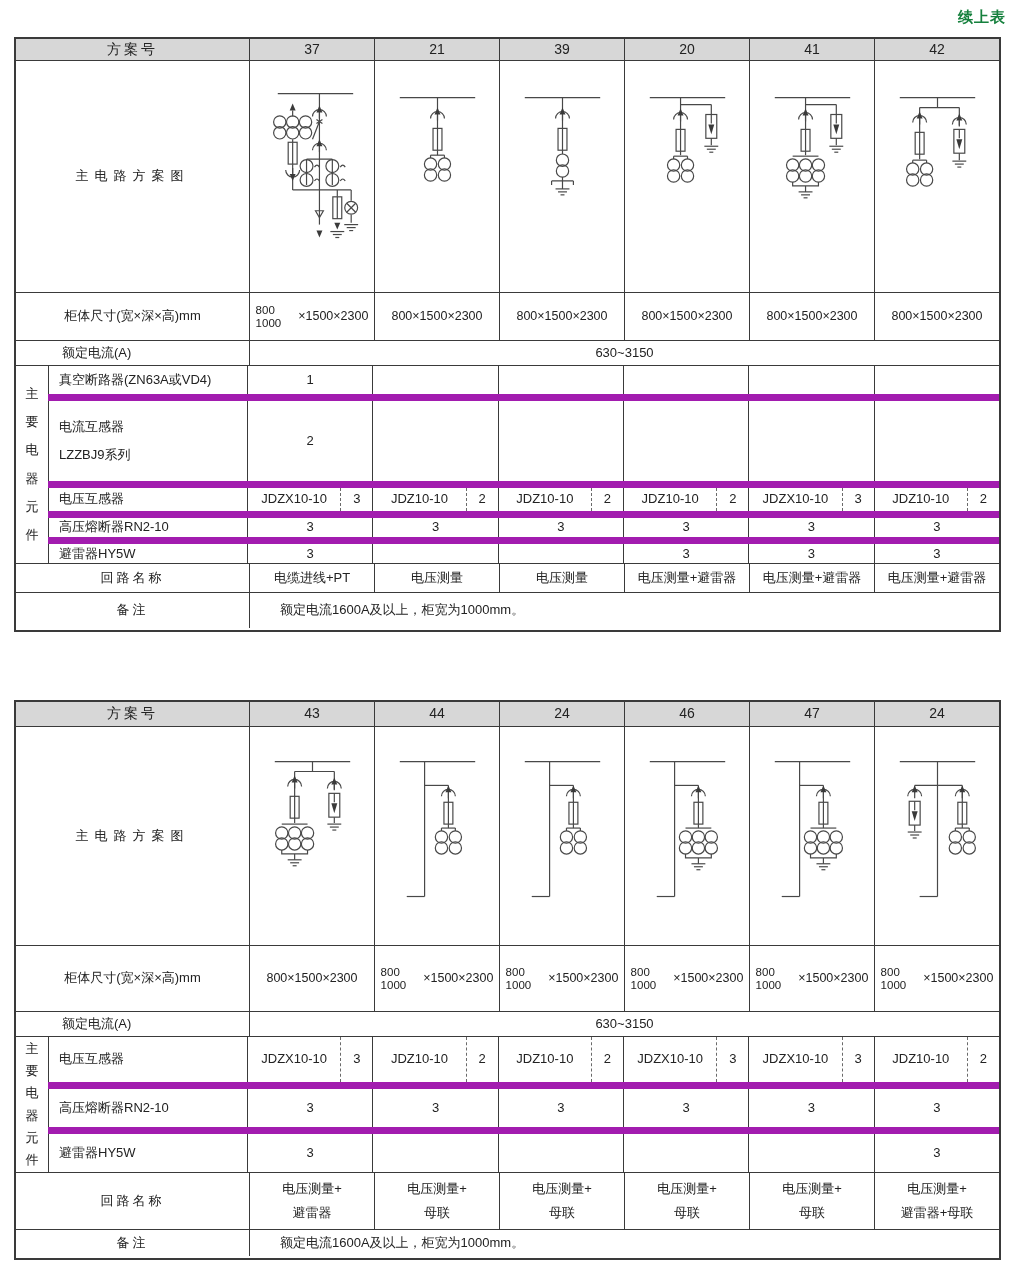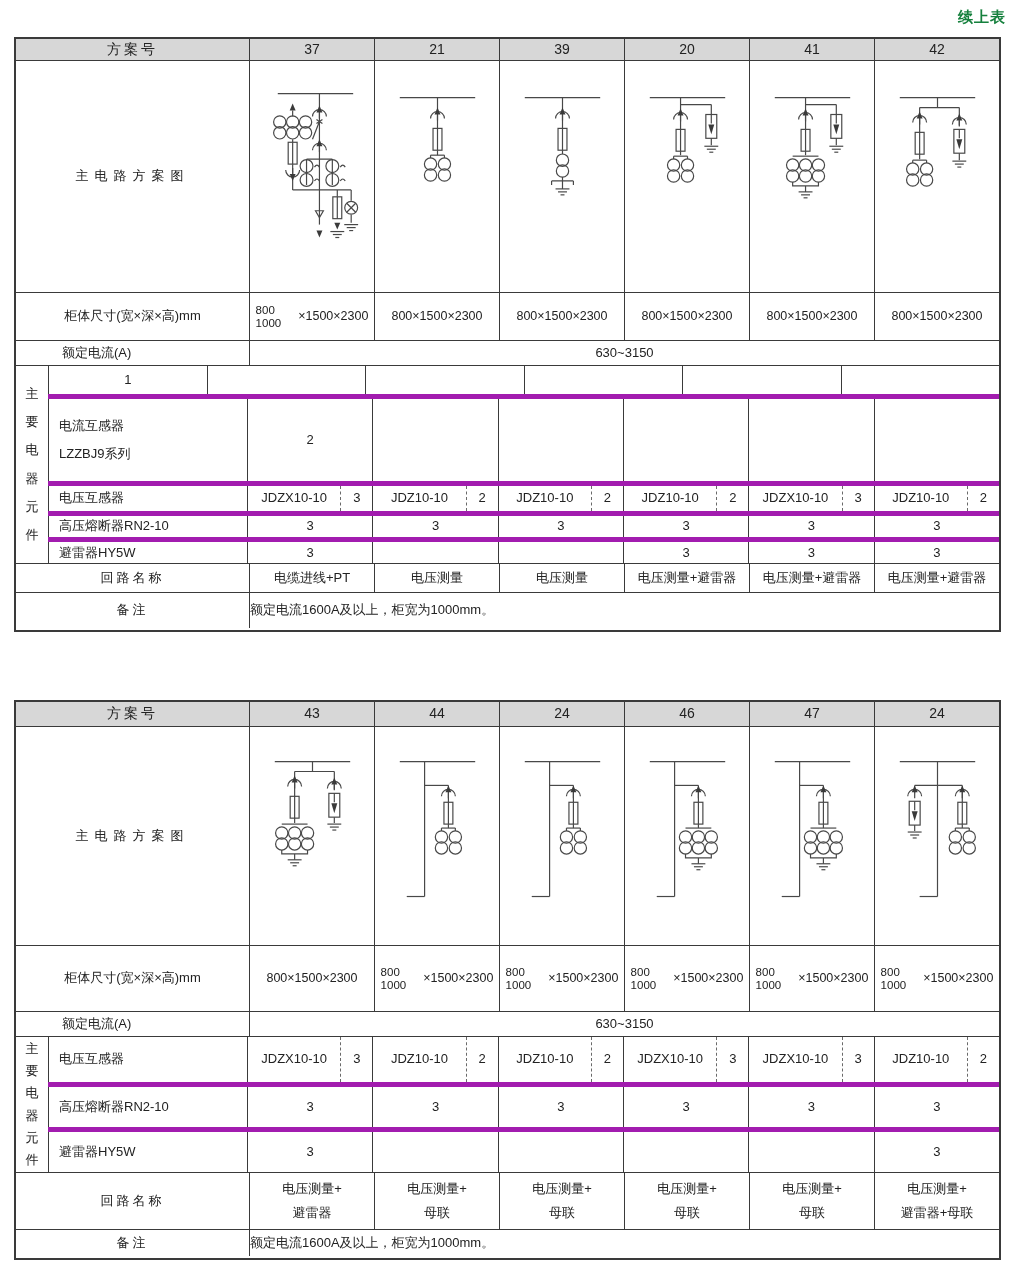--- a/index.html
+++ b/index.html
@@ -26,30 +26,30 @@
   .leftpad{justify-content:flex-start;padding-left:46px;text-align:left}
   .dg{padding:0;align-items:stretch}
   .dg svg{display:block;width:100%;height:100%}
   .dimsc{gap:17px;font-size:12.5px}
   .frac{display:flex;flex-direction:column;align-items:flex-start;font-size:11.5px;line-height:13px}
   .band{align-items:stretch}
   .strip{flex:0 0 32px;border-left:none;display:flex;flex-direction:column;align-items:center;justify-content:center;font-size:13px}
   .t1 .strip{gap:12px}
   .t2 .strip{gap:6px}
   .sub{flex:1 1 0;display:flex;flex-direction:column}
-  .sr{display:flex;box-sizing:border-box;border-top:5px solid #a21caf;flex:0 0 auto}
+  .sr{display:flex;box-sizing:border-box;border-top:7px solid #a21caf;flex:0 0 auto}
   .sub .sr:first-child{border-top:none}
   .sr .c{border-left:1px solid #3a3a3a}
   .slab{flex:0 0 199px;justify-content:flex-start;padding-left:10px;text-align:left}
   .two{flex-direction:column;align-items:flex-start;justify-content:center;gap:11px}
   .ptc{padding:0;align-items:stretch}
   .ptm{flex:1 1 0;display:flex;align-items:center;justify-content:center}
   .ptq{flex:0 0 31px;display:flex;align-items:center;justify-content:center;border-left:1px dashed #6a6a6a}
   .circ2{flex-direction:column;gap:7px}
-  .remv{justify-content:flex-start;text-align:left}
+  .remv{justify-content:flex-start;padding-left:30px;text-align:left}
   svg .s{stroke:#484848;stroke-width:1.2;fill:none}
   svg .f{fill:#3a3a3a;stroke:none}
   svg .sw{fill:#fff;stroke:#484848;stroke-width:1.2}
 </style>
 </head>
 <body>
 
 <svg style="position:absolute;width:0;height:0" aria-hidden="true">
 <defs>
   <g id="d-contact">
@@ -261,20 +261,21 @@
     <div class="c strip">
       <span>主</span>
       <span>要</span>
       <span>电</span>
       <span>器</span>
       <span>元</span>
       <span>件</span>
     </div>
     <div class="sub">
       <div class="sr" style="height:28px">
+        <div class="c slab">真空断路器(ZN63A或VD4)</div>
         <div class="c v">1</div>
         <div class="c v"></div>
         <div class="c v"></div>
         <div class="c v"></div>
         <div class="c v"></div>
         <div class="c v"></div>
       </div>
       <div class="sr" style="height:87px">
         <div class="c slab two">
           <span>电流互感器</span>

